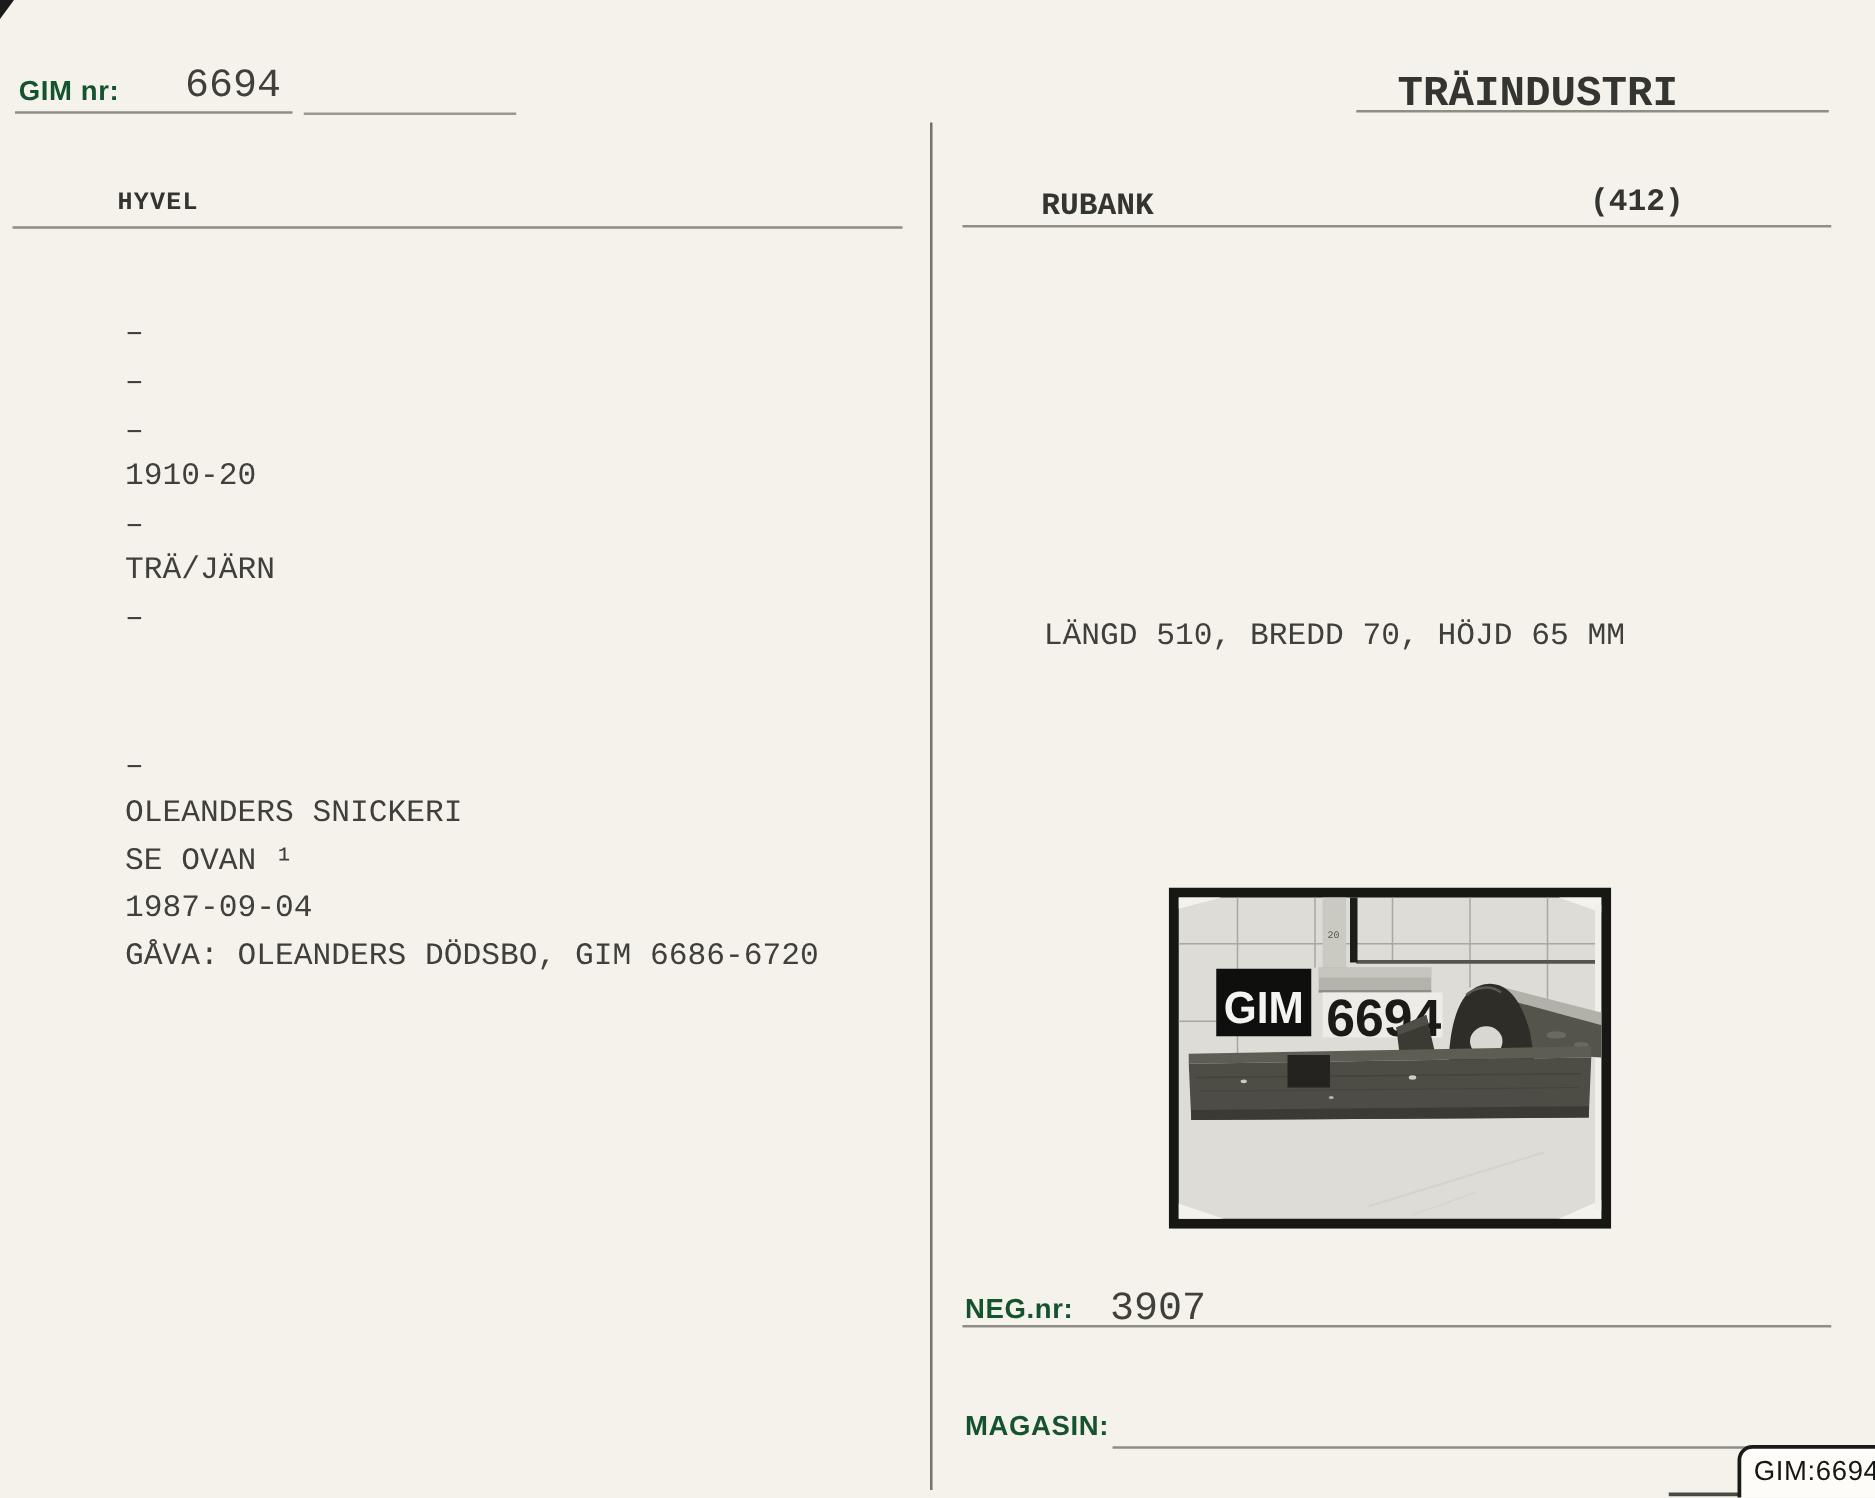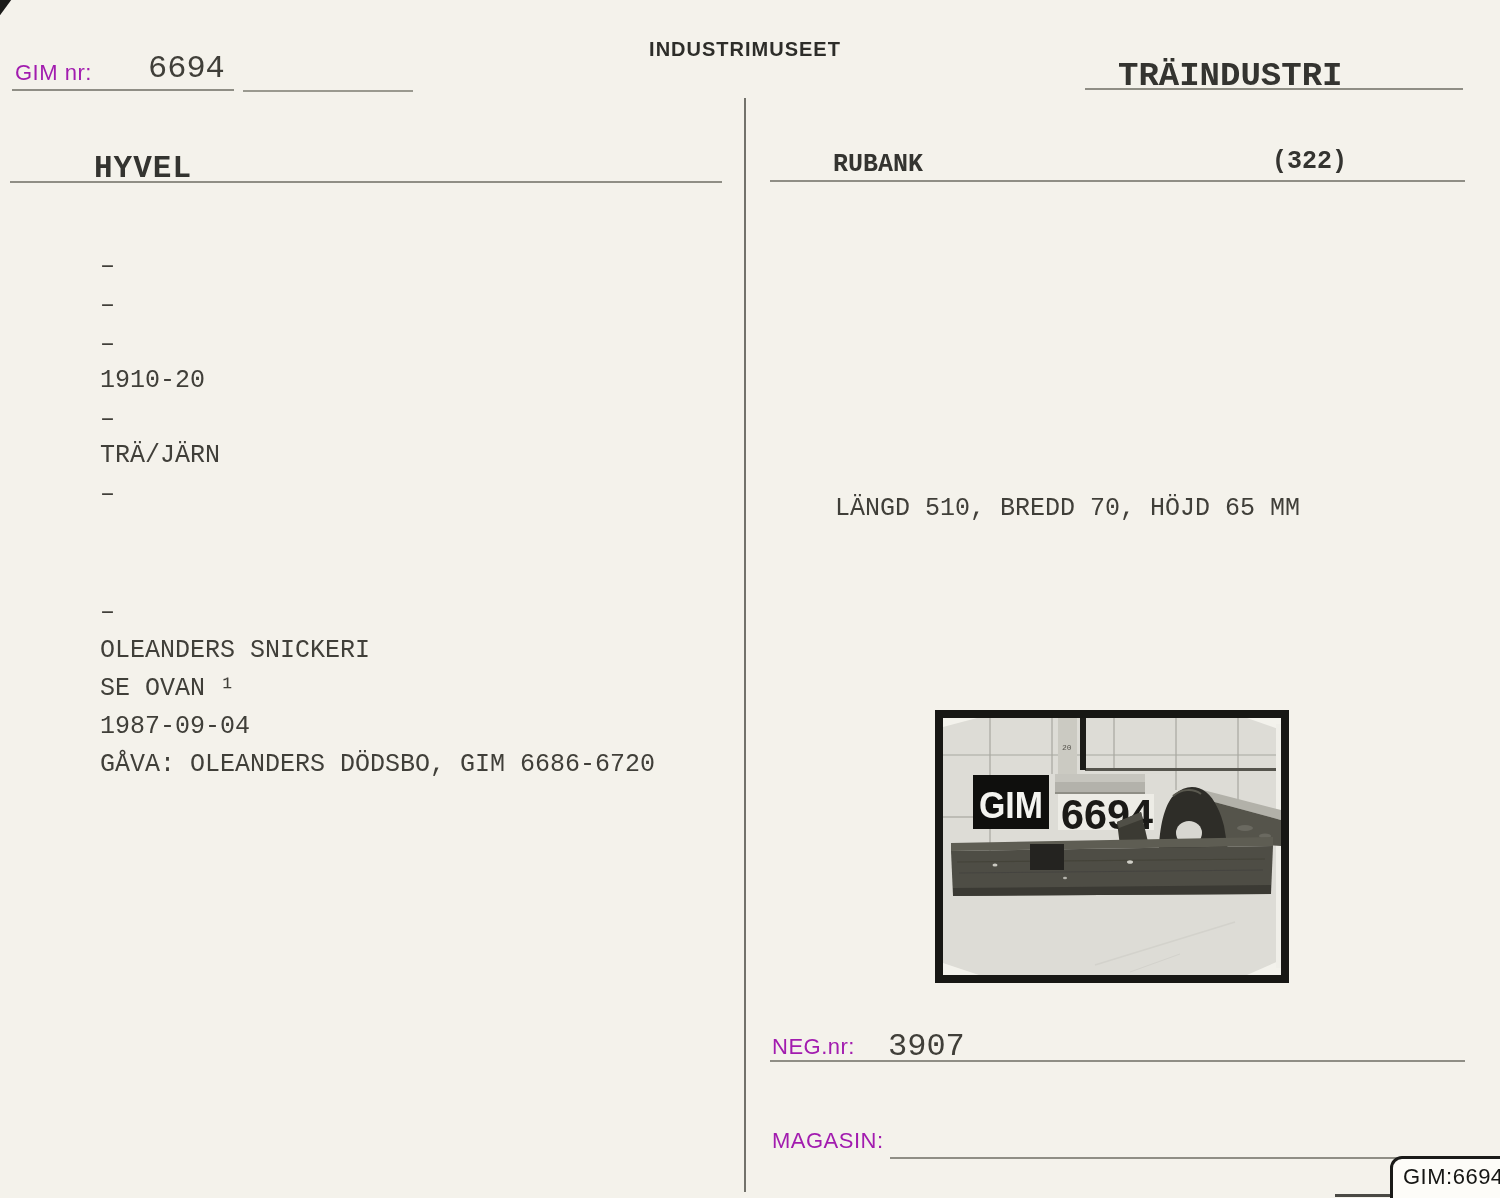--- a/index.html
+++ b/index.html
@@ -6,40 +6,40 @@
   body{
     width:1500px;height:1198px;position:relative;overflow:hidden;
     background:#f4f2eb;
     font-family:"Liberation Sans", sans-serif;
   }
   
   .rule{position:absolute;height:2px;background:#8f8e85;}
   .divider{position:absolute;left:744px;top:98px;width:2px;height:1094px;background:#73726b;}
   
   .formlabel{
-    position:absolute;color:#a21caf;font-weight:400;font-size:22px;letter-spacing:.5px;
+    position:absolute;color:#14532d;font-weight:700;font-size:22px;letter-spacing:.5px;
   }
   
   .type{
     position:absolute;color:#403f39;
     font-family:"Liberation Mono","DejaVu Sans Mono",monospace;
     font-size:25px;white-space:pre;
   }
   .type-bold{font-weight:700;color:#343430;}
   
   .gim-label{left:15px;top:60px;}
   .gim-value{left:148px;top:50px;font-size:32px;}
   .gim-rule-1{left:12px;top:89px;width:222px;}
   .gim-rule-2{left:243px;top:90px;width:170px;background:#9a998f;}
   .museum{position:absolute;left:595px;top:34px;width:300px;text-align:center;
           color:#2d2d29;font-weight:700;font-size:20px;letter-spacing:1px;line-height:31px;}
   .category{left:1118px;top:57px;font-size:34px;}
   .category-rule{left:1085px;top:88px;width:378px;}
   
-  .objname-left{left:94px;top:151px;font-size:31px;letter-spacing:1px;}
+  .objname-left{left:94px;top:151px;font-size:20px;letter-spacing:1px;}
   .objname-left-rule{left:10px;top:181px;width:712px;}
   .objname-right{left:833px;top:150px;font-size:25px;}
   .class-number{left:1272px;top:147px;font-size:25px;}
   .objname-right-rule{left:770px;top:180px;width:695px;}
   
   .trow{left:100px;}
   .trow-0{top:252px;} .trow-1{top:291px;} .trow-2{top:330px;}
   .trow-3{top:366px;} .trow-4{top:405px;} .trow-5{top:441px;}
   .trow-6{top:480px;} .trow-7{top:598px;} .trow-8{top:636px;}
   .trow-9{top:674px;} .trow-10{top:712px;} .trow-11{top:750px;}
@@ -68,30 +68,29 @@
 <div>
 
   <div class="corner-mark"></div>
 
   <span class="formlabel gim-label">GIM nr:</span>
   <span class="type gim-value">6694</span>
   <div class="rule gim-rule-1"></div>
   <div class="rule gim-rule-2"></div>
 
   <div class="museum">
-    <div>INDUSTRIMUSEET</div>
   </div>
 
   <span class="type type-bold category">TRÄINDUSTRI</span>
   <div class="rule category-rule"></div>
 
   <span class="type type-bold objname-left">HYVEL</span>
   <div class="rule objname-left-rule"></div>
   <span class="type type-bold objname-right">RUBANK</span>
-  <span class="type type-bold class-number">(322)</span>
+  <span class="type type-bold class-number">(412)</span>
   <div class="rule objname-right-rule"></div>
 
   <div class="divider"></div>
 
   <span class="type trow trow-0">–</span>
   <span class="type trow trow-1">–</span>
   <span class="type trow trow-2">–</span>
   <span class="type trow trow-3">1910-20</span>
   <span class="type trow trow-4">–</span>
   <span class="type trow trow-5">TRÄ/JÄRN</span>

